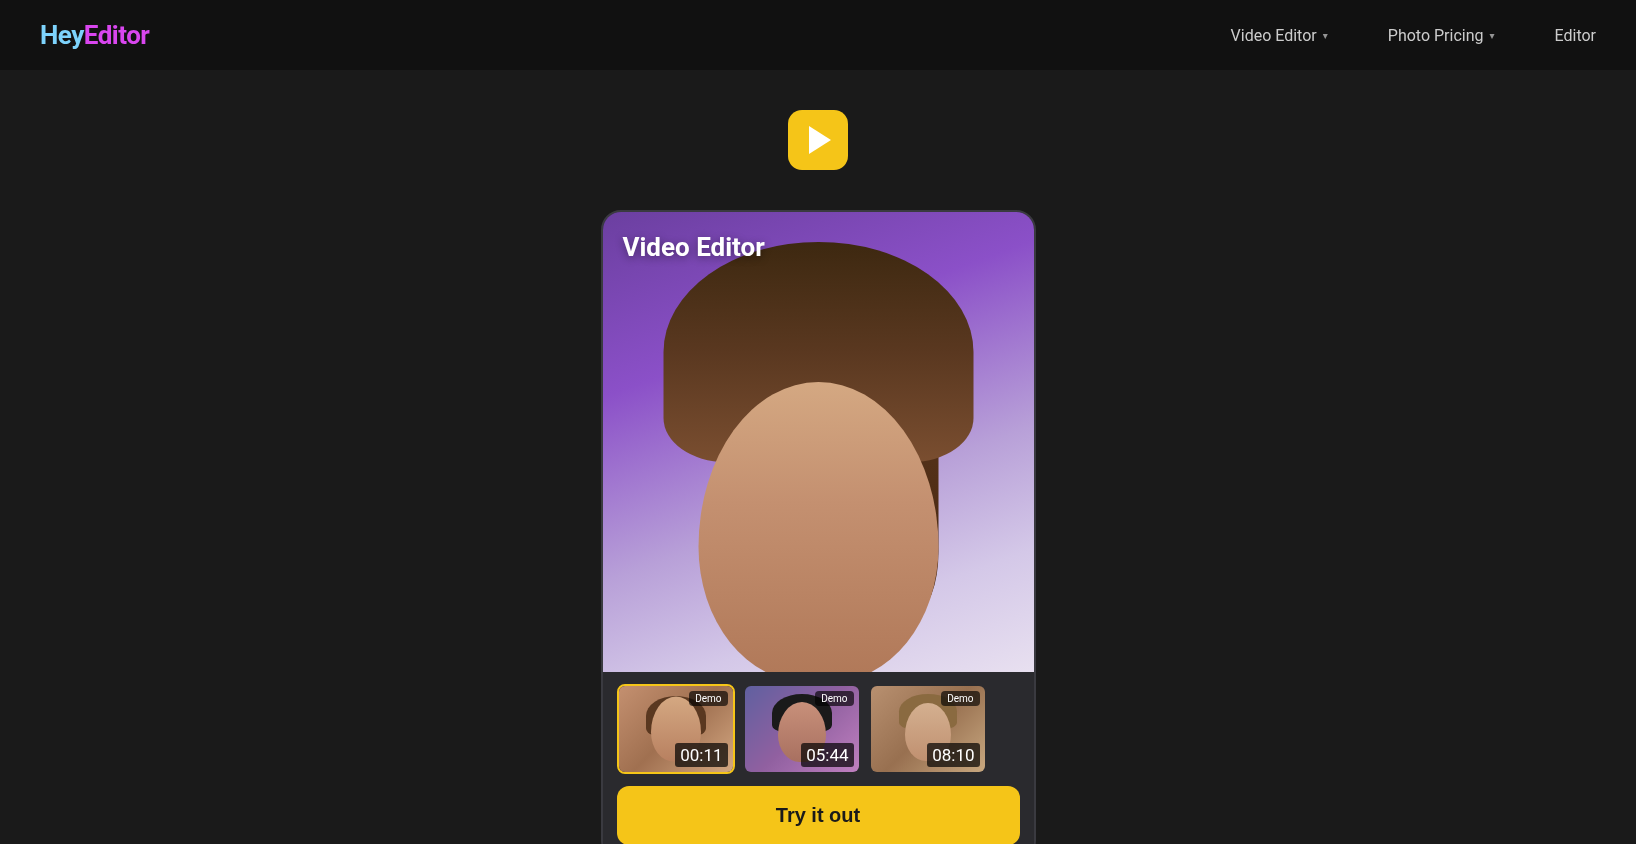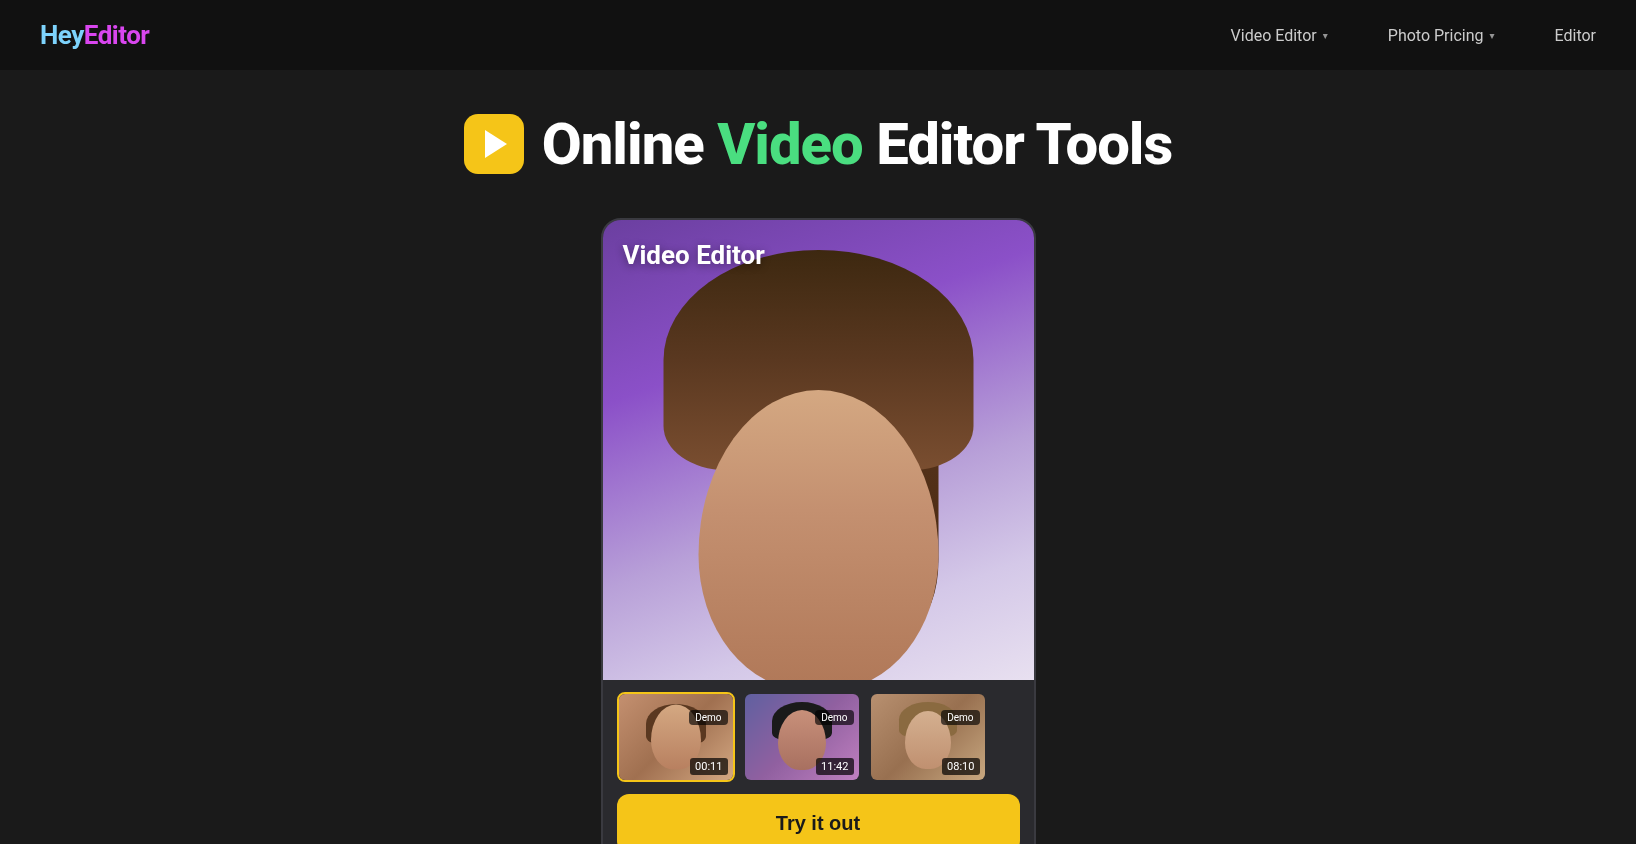--- a/index.html
+++ b/index.html
@@ -228,36 +228,36 @@
     }
 
     .thumb-bg-3 {
       background: linear-gradient(135deg, #b89070 0%, #987050 50%, #c8a880 100%);
       width: 100%;
       height: 100%;
     }
 
     .thumb-demo-badge {
       position: absolute;
-      top: 16px;
+      top: 5px;
       right: 5px;
       background-color: rgba(0,0,0,0.65);
       color: #fff;
       font-size: 10px;
       padding: 2px 6px;
       border-radius: 4px;
     }
 
     .thumb-time {
       position: absolute;
       bottom: 5px;
       right: 5px;
       background-color: rgba(0,0,0,0.7);
       color: #fff;
-      font-size: 11px;
+      font-size: 17px;
       padding: 2px 5px;
       border-radius: 3px;
     }
 
     
     .try-button-container {
       padding: 0 14px 14px;
       background-color: #2a2a2e;
     }
 
@@ -362,23 +362,20 @@
     </div>
   </div>
 </nav>
 
 <section class="hero">
 
   <div class="hero-title">
     <div class="play-icon-container">
       <div class="play-triangle"></div>
     </div>
-    <h1 class="title-text">
-      <span>Online </span><span class="title-video">Video</span><span> Editor Tools</span>
-    </h1>
   </div>
 
   <div class="video-card">
 
     <div class="video-main">
       <span class="video-label">Video Editor</span>
 
       <div class="face-silhouette">
         <div class="hair-top"></div>
         <div class="hair-left"></div>
@@ -397,21 +394,21 @@
         <span class="thumb-demo-badge">Demo</span>
         <span class="thumb-time">00:11</span>
       </div>
 
       <div class="thumbnail">
         <div class="thumb-bg-2">
           <div class="thumb-hair-2"></div>
           <div class="thumb-face-2"></div>
         </div>
         <span class="thumb-demo-badge">Demo</span>
-        <span class="thumb-time">11:42</span>
+        <span class="thumb-time">05:44</span>
       </div>
 
       <div class="thumbnail">
         <div class="thumb-bg-3">
           <div class="thumb-hair-3"></div>
           <div class="thumb-face-3"></div>
         </div>
         <span class="thumb-demo-badge">Demo</span>
         <span class="thumb-time">08:10</span>
       </div>

